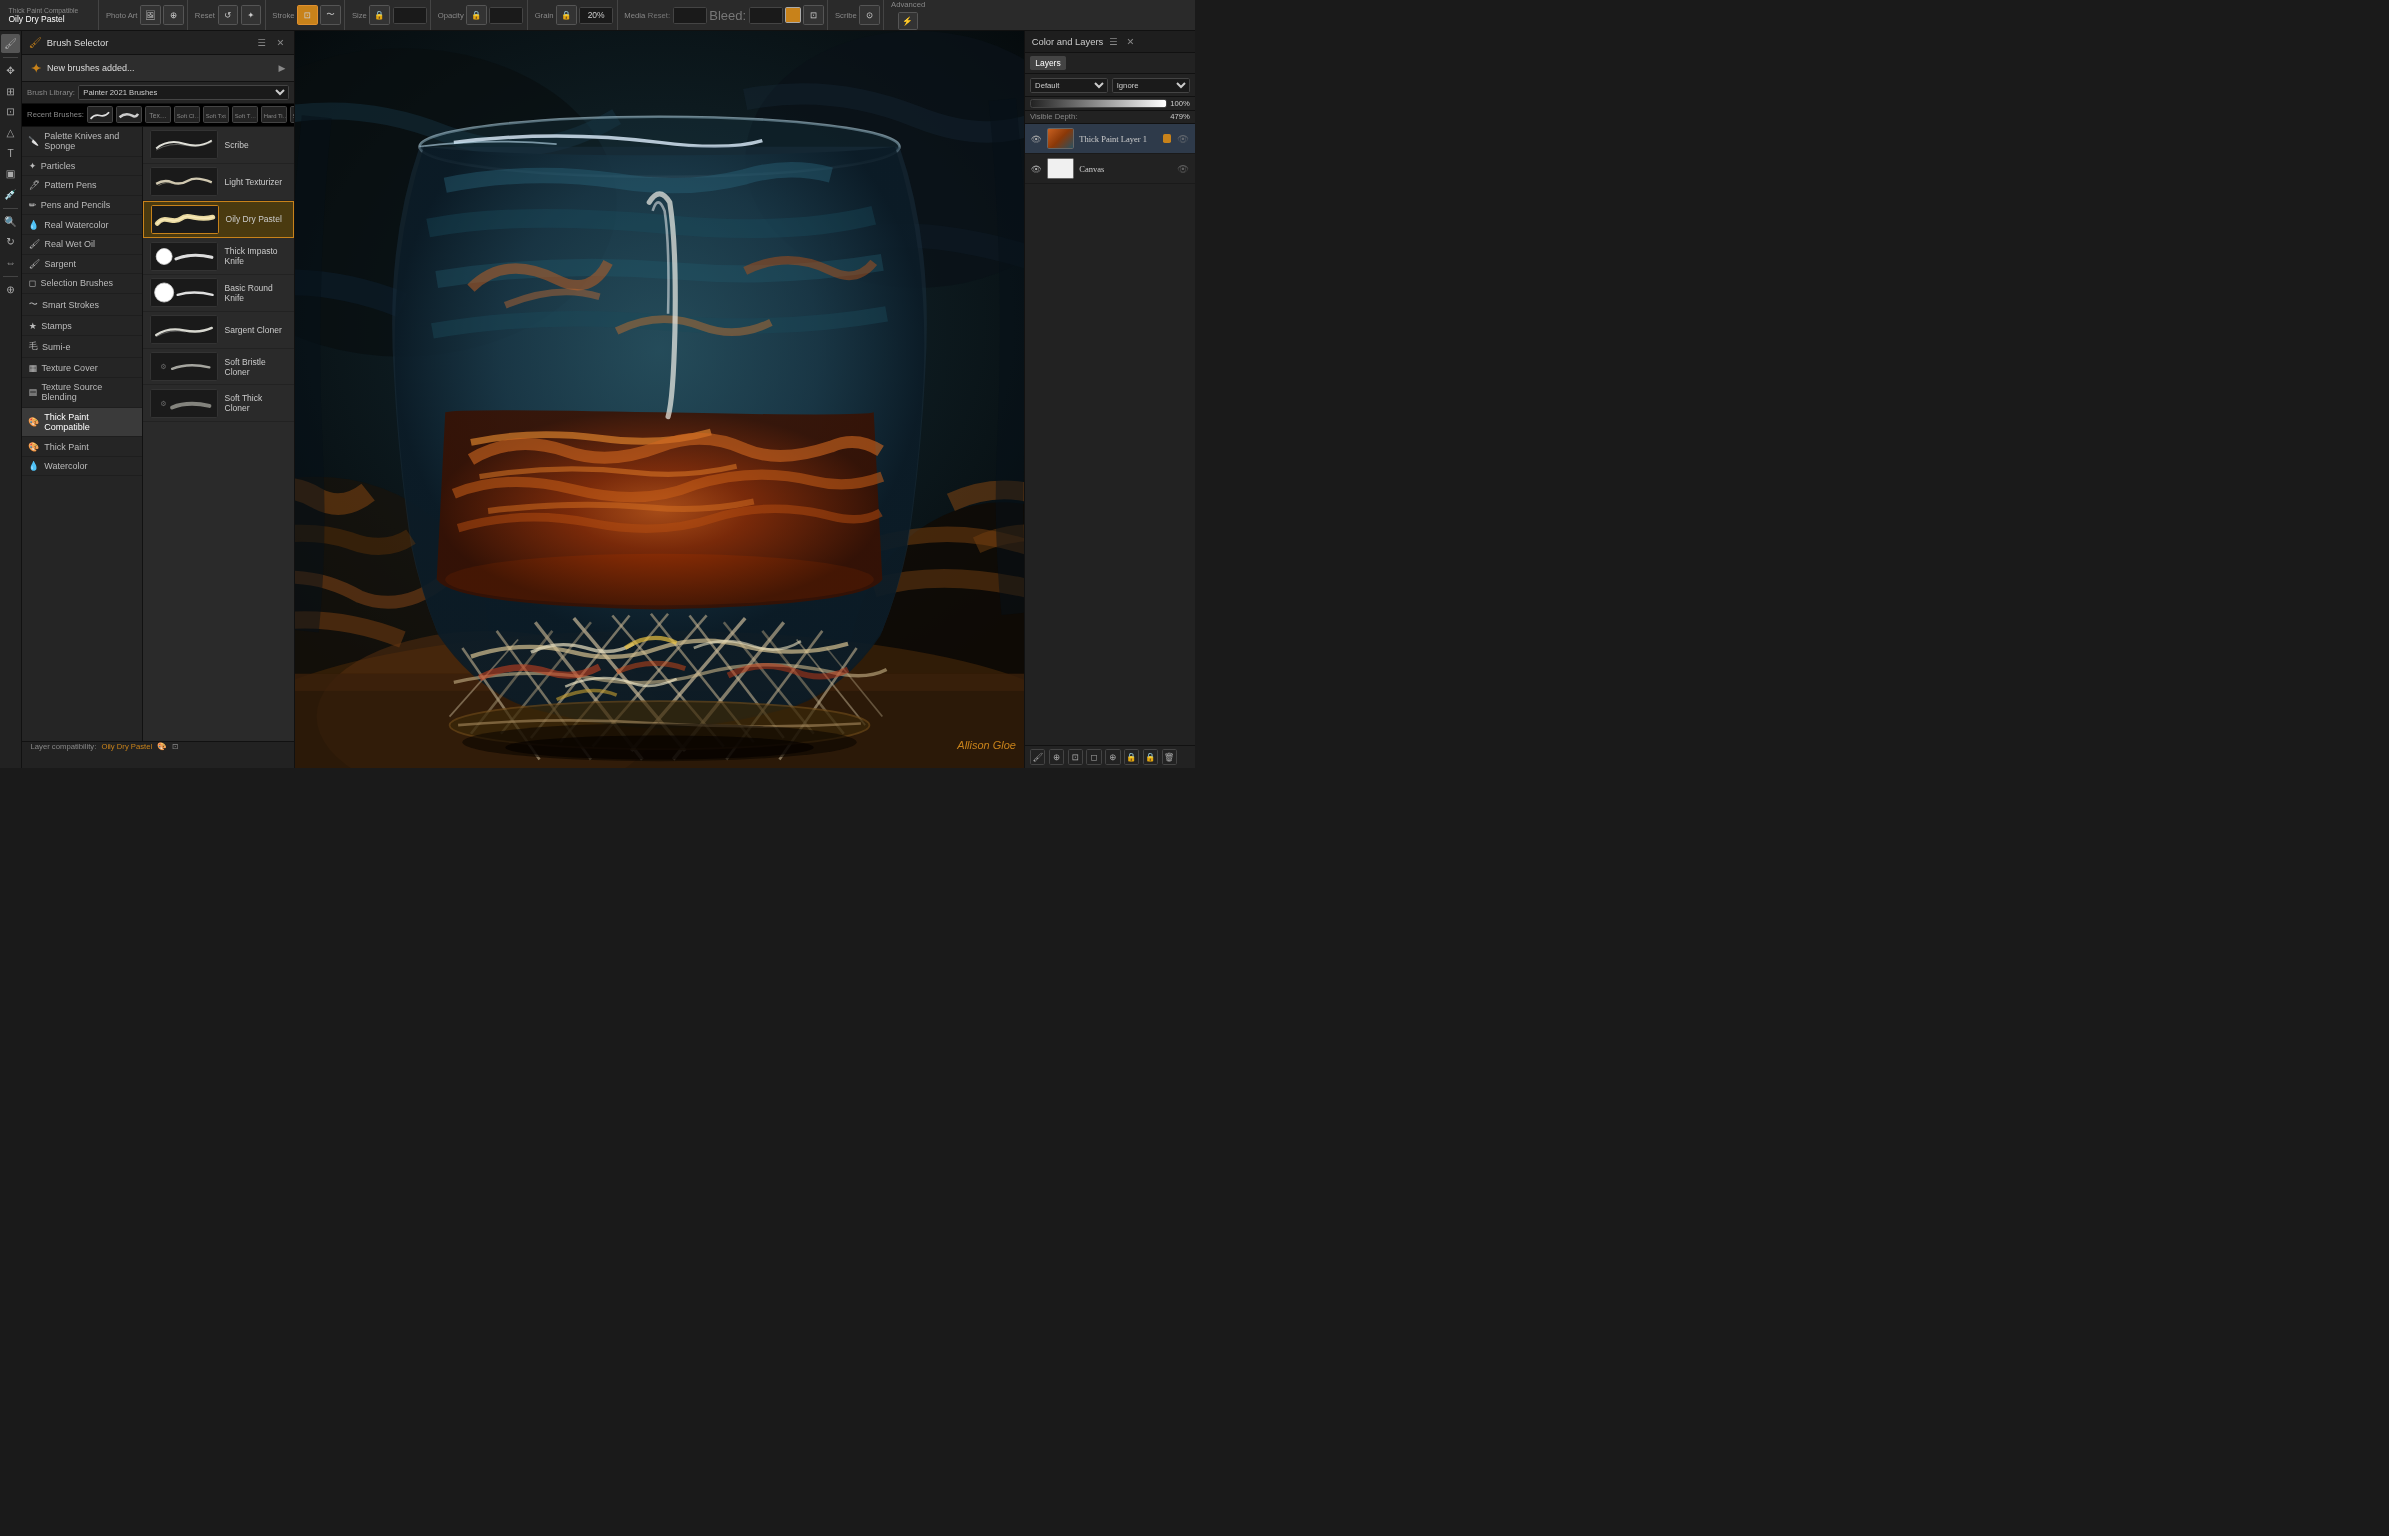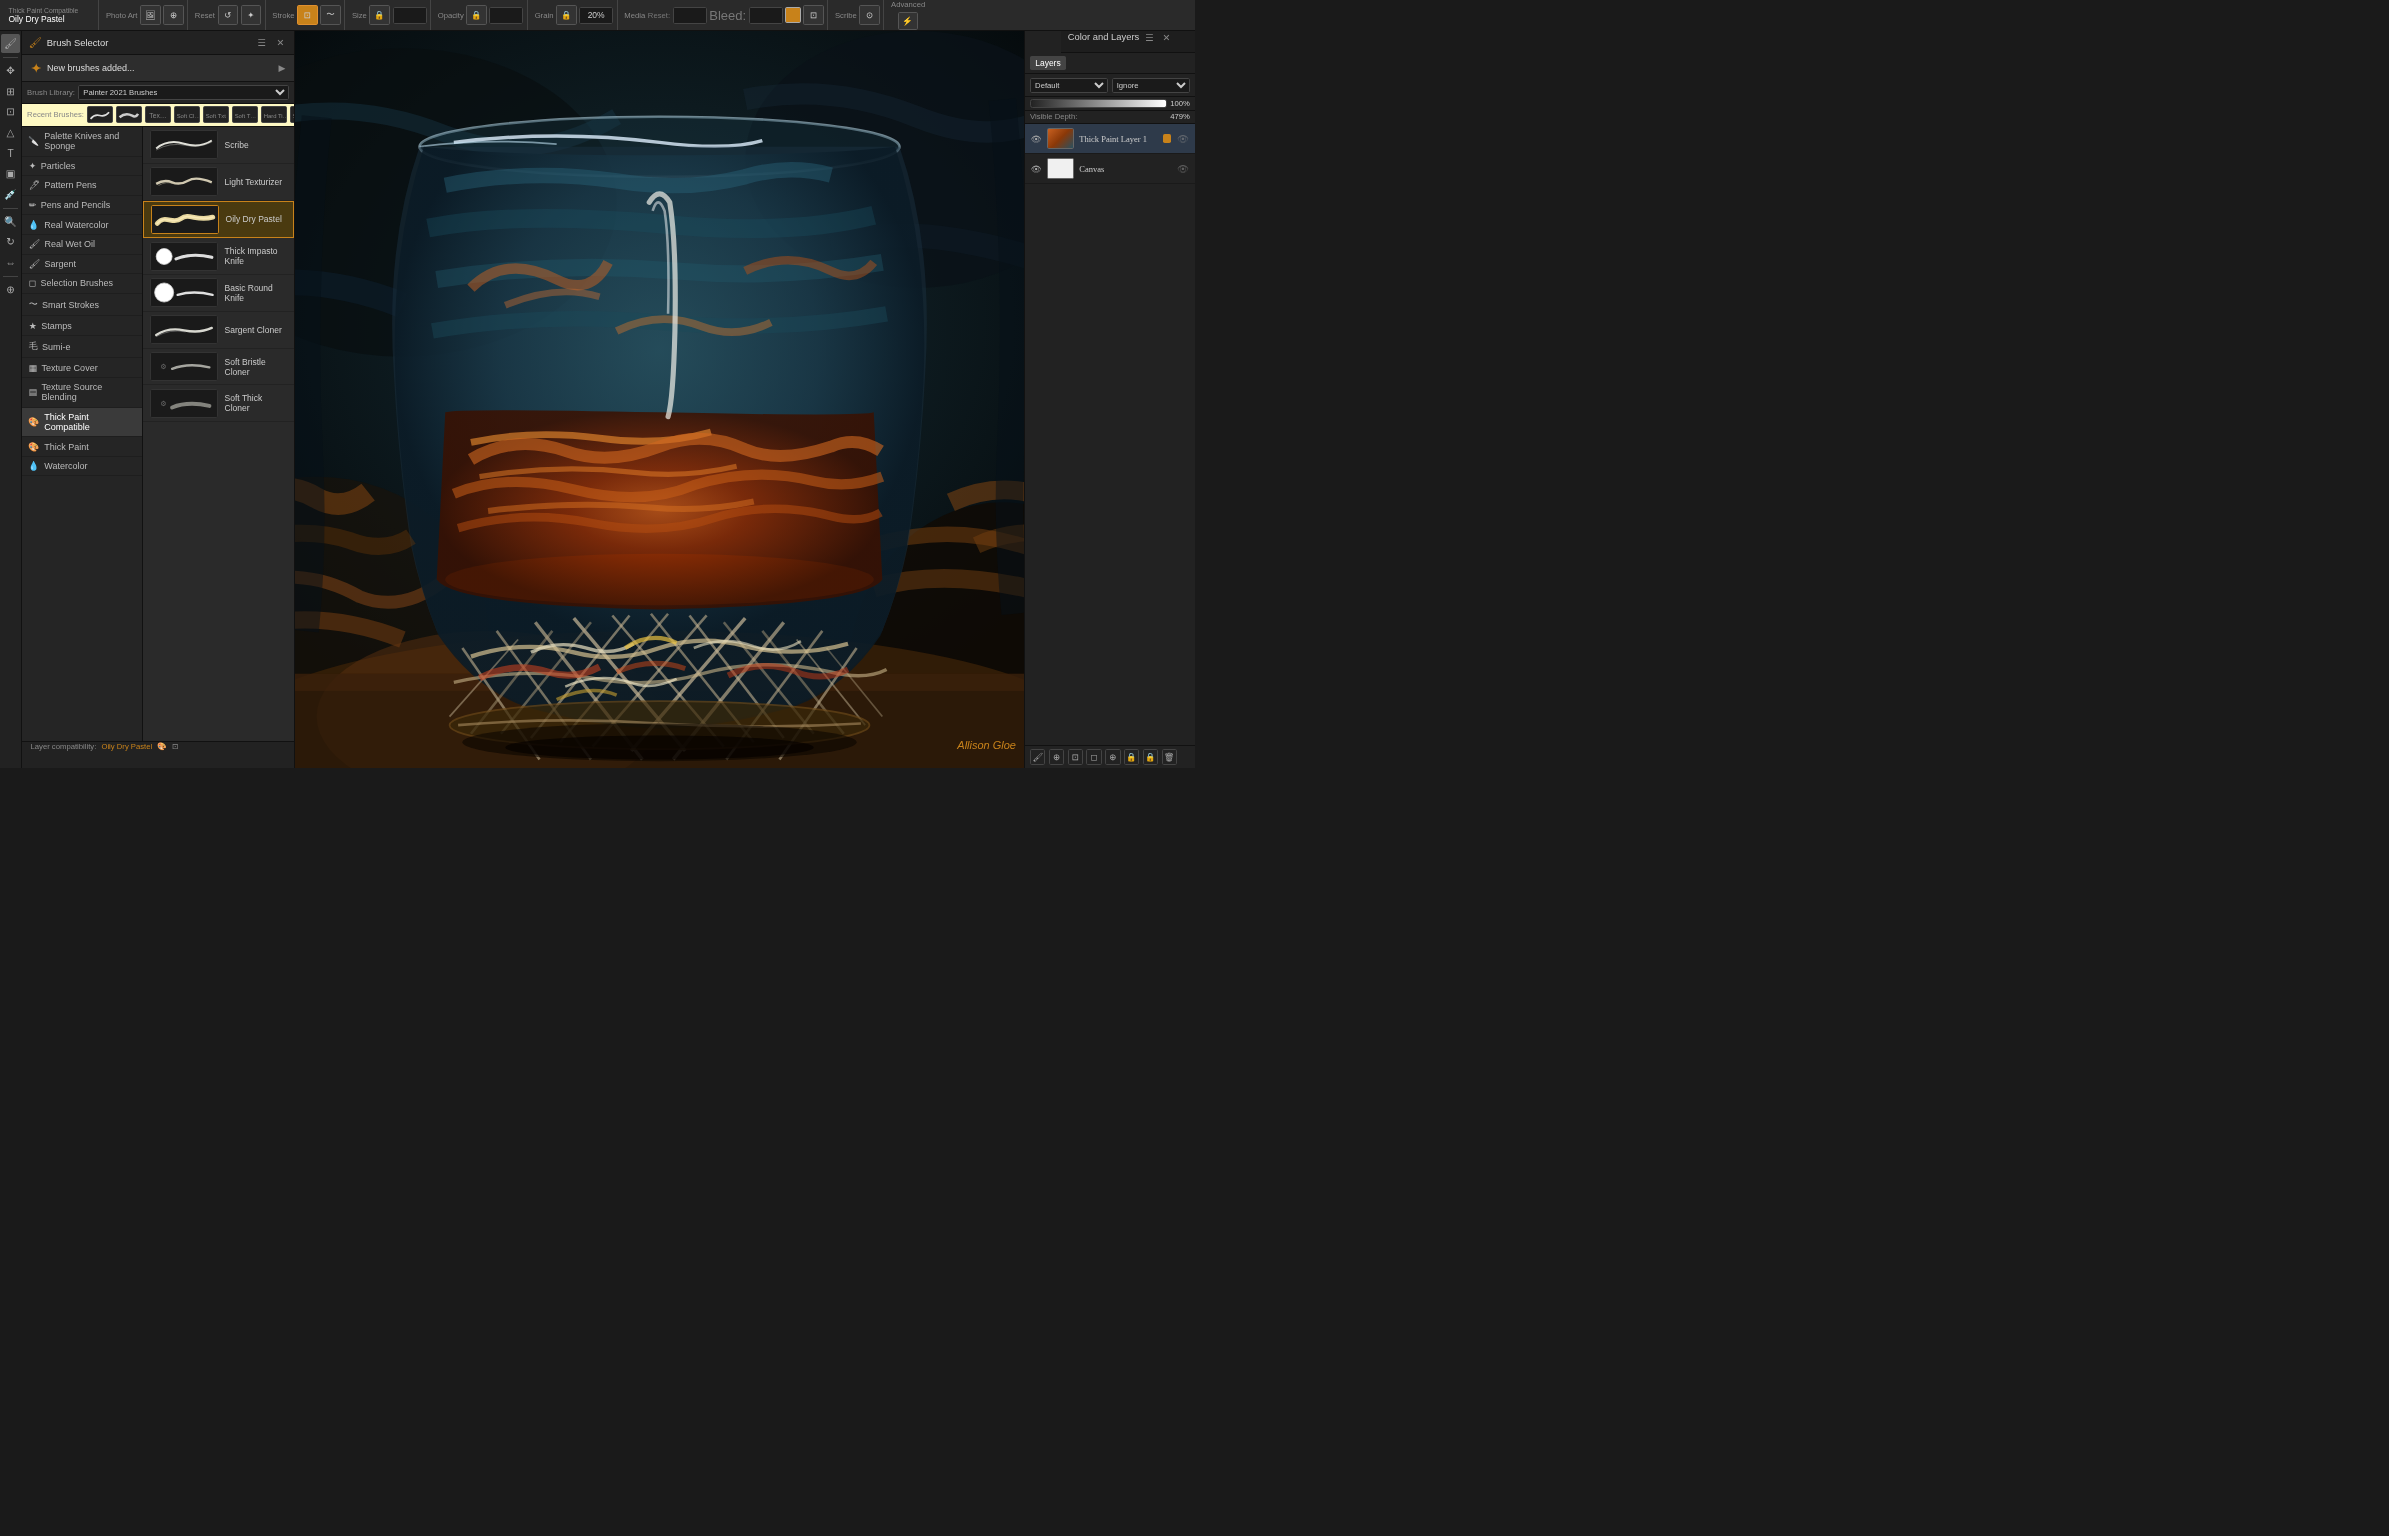--- a/index.html
+++ b/index.html
@@ -207,21 +207,21 @@
       color: #ccc;
       font-size: 7.7px;
       border-radius: 1.7px;
     }
 
     
     #recent-brushes-row {
       display: flex;
       align-items: center;
       padding: 2.6px 5.1px;
-      background: #fef9c3;
+      background: #000000;
       border-bottom: 0.9px solid #111;
       gap: 3.4px;
       overflow: hidden;
     }
     #recent-brushes-row label { font-size: 7.7px; color: #888; white-space: nowrap; }
     .recent-brush-thumb {
       width: 25.6px;
       height: 17px;
       background: #333;
       border: 0.9px solid #444;
@@ -314,24 +314,24 @@
       height: calc(100% - 31px);
       background: #222;
       border-left: 0.9px solid #111;
       display: flex;
       flex-direction: column;
     }
     #right-panel-header {
       height: 22px;
       background: #1e1e1e;
       display: flex;
+      align-items: center;
       padding: 0 6.8px;
       border-bottom: 0.9px solid #111;
       gap: 3.4px;
-      margin-left: 36px;
     }
     #layers-section {
       display: flex;
       flex-direction: column;
       flex: 1;
     }
     #layers-tab-row {
       display: flex;
       align-items: center;
       padding: 3.4px 5.1px;

